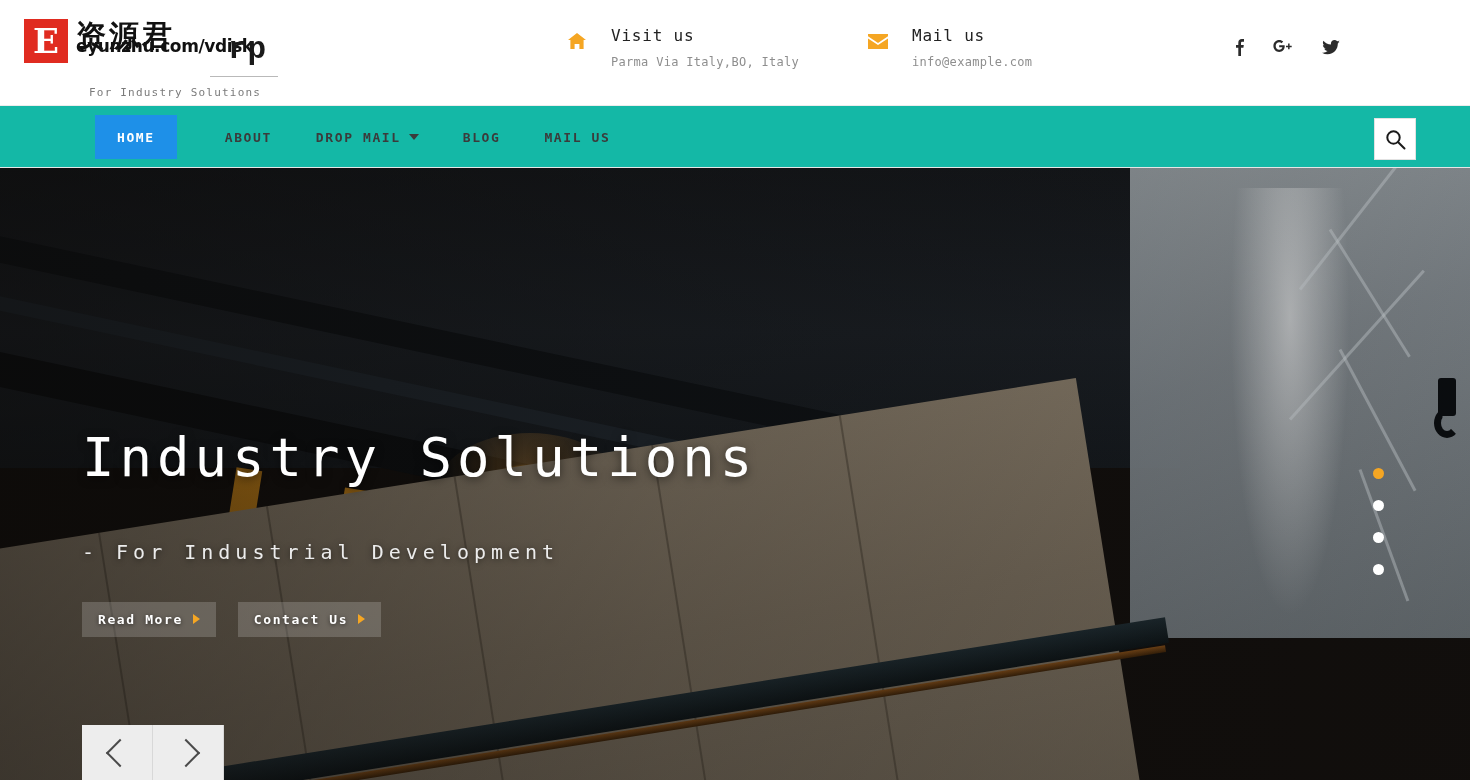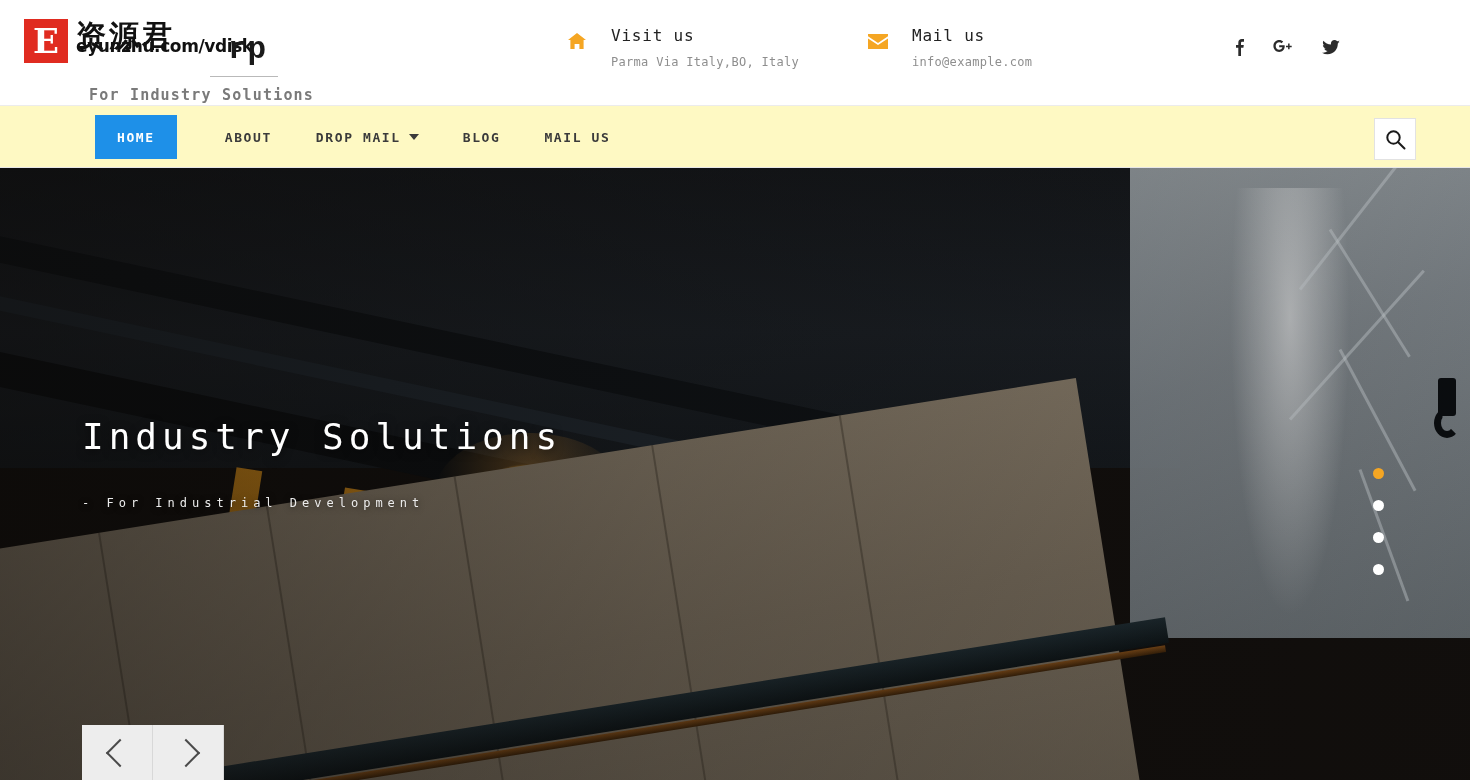--- a/index.html
+++ b/index.html
@@ -51,22 +51,22 @@
     font-size:31px; font-weight:bold; color:#1a1a1a;
     letter-spacing:1px;
     text-align:center;
   }
   .logo-rule {
     position:absolute; left:186px; top:60px;
     width:68px; height:1px; background:#b9b9b9;
   }
   .logo-tagline {
     position:absolute; left:65px; top:70px;
-    font-size:15px; color:#7a7a7a;
-    letter-spacing:1.2px; font-weight:bold;
+    font-size:11px; color:#7a7a7a;
+    letter-spacing:1.2px; font-weight:normal;
   }
 
   .contact-col { position:absolute; top:26px; }
   .contact-visit { left:565px; }
   .contact-mail  { left:866px; }
   .contact-ico {
     position:absolute; left:0; top:5px;
     width:24px; height:20px;
     color:#f5a623;
     display:flex; align-items:center; justify-content:center;
@@ -90,21 +90,21 @@
     color:#2b2b2b; cursor:pointer;
   }
   .soc-fb { left:18px; }
   .soc-gp { left:62px; }
   .soc-tw { left:110px; }
 
   
   .navbar {
     position:absolute; top:106px; left:0;
     width:1470px; height:62px;
-    background:#fef9c3;
+    background:#14b8a6;
     border-bottom:1px solid #e6e6e6;
   }
   .nav-items { position:absolute; left:95px; top:0; height:62px; display:flex; align-items:center; }
   .nav-item {
     font-size:13px; letter-spacing:1.6px; color:#3b3b3b;
     font-weight:bold; cursor:pointer;
     display:flex; align-items:center; gap:8px;
     white-space:nowrap;
   }
   .nav-item.home {
@@ -210,28 +210,29 @@
     border:7px solid #0a0d10; border-top-color:transparent; border-right-color:transparent;
     border-radius:50%;
   }
   .hero-scrim {
     position:absolute; inset:0;
     background:linear-gradient(90deg, rgba(10,8,6,.55) 0%, rgba(10,8,6,.30) 45%, rgba(10,8,6,.10) 100%);
   }
 
   .hero-content { position:absolute; left:82px; top:250px; width:900px; }
   .hero-title {
-    font-size:36px; color:#ffffff; font-weight:normal;
+    font-size:54px; color:#ffffff; font-weight:normal;
     letter-spacing:5px; line-height:1.05;
     text-shadow:0 2px 10px rgba(0,0,0,.55);
     white-space:nowrap;
+    margin-top:12px;
   }
   .hero-sub {
-    margin-top:40px;
-    font-size:12px; color:#ececec; letter-spacing:5px;
+    margin-top:53px;
+    font-size:20px; color:#ececec; letter-spacing:5px;
     text-shadow:0 1px 6px rgba(0,0,0,.6);
     white-space:nowrap;
   }
   .hero-btns { margin-top:38px; display:flex; gap:22px; }
   .hero-btn {
     height:35px; padding:0 16px;
     background:rgba(255,255,255,.18);
     display:flex; align-items:center; gap:10px;
     color:#ffffff; font-size:13px; font-weight:bold;
     letter-spacing:1.6px; cursor:pointer;
@@ -399,20 +400,28 @@
     <div class="rail-rust"></div>
 
     <div class="hero-scrim"></div>
   </div>
 
   <div class="hero-content">
     <div class="hero-title">Industry Solutions</div>
     <div class="hero-sub">- For Industrial Development</div>
 
     <div class="hero-btns">
+      <div class="hero-btn">
+        <span>Read More</span>
+        <span class="btn-arrow"></span>
+      </div>
+      <div class="hero-btn">
+        <span>Contact Us</span>
+        <span class="btn-arrow"></span>
+      </div>
     </div>
   </div>
 
   <div class="dots">
     <div class="dot active"></div>
     <div class="dot"></div>
     <div class="dot"></div>
     <div class="dot"></div>
   </div>
 

